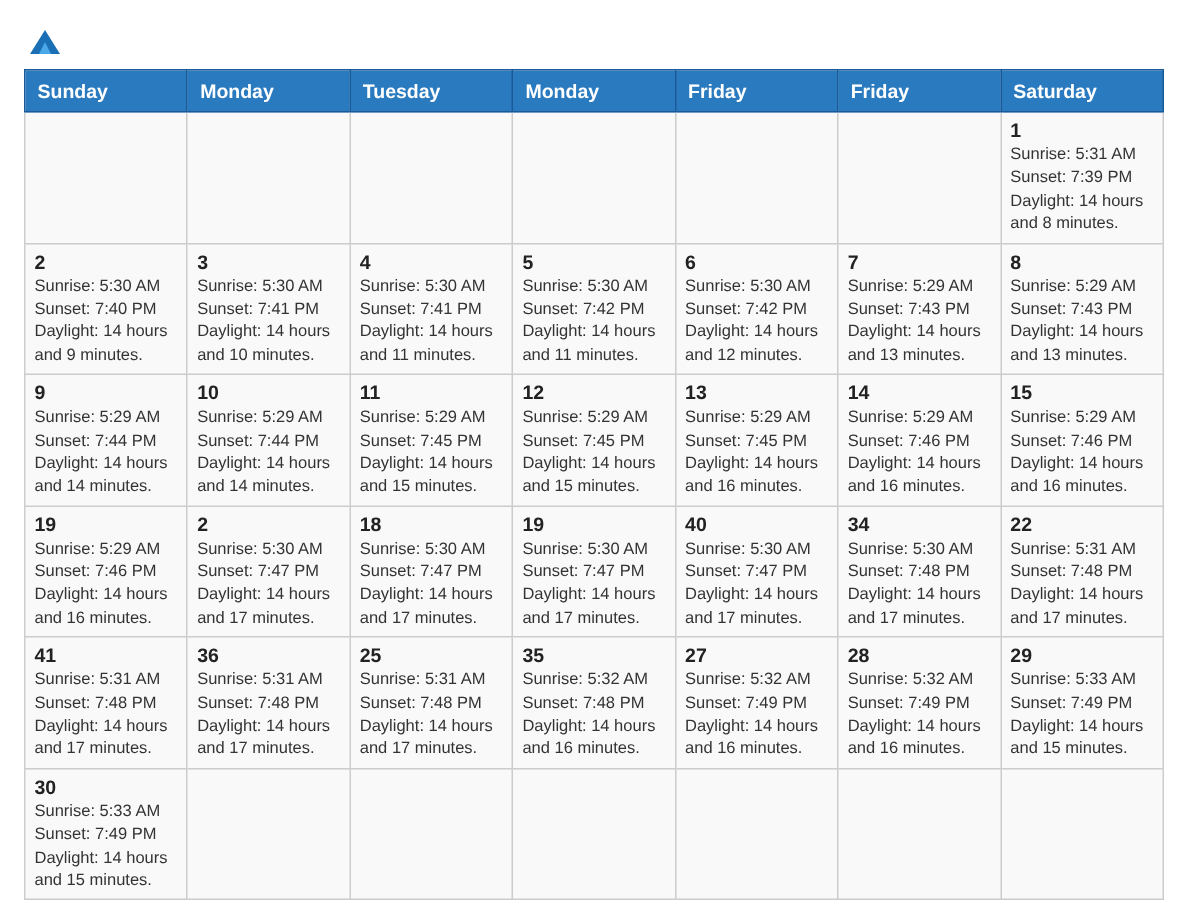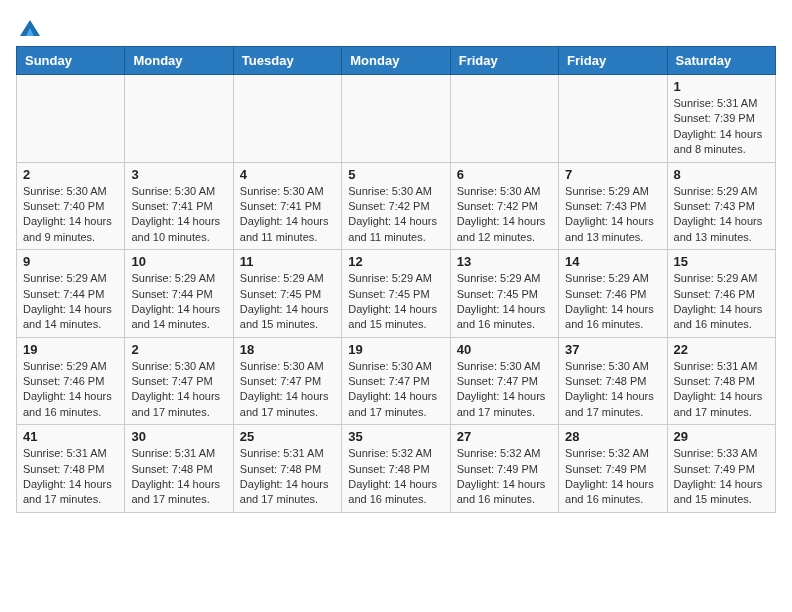--- a/index.html
+++ b/index.html
@@ -252,41 +252,41 @@
 Sunset: 7:47 PM
 Daylight: 14 hours and 17 minutes.</div>
         </td>
         <td>
           <div class="day-number">40</div>
           <div class="day-info" style="white-space: pre-line;">Sunrise: 5:30 AM
 Sunset: 7:47 PM
 Daylight: 14 hours and 17 minutes.</div>
         </td>
         <td>
-          <div class="day-number">37</div>
+          <div class="day-number">34</div>
           <div class="day-info" style="white-space: pre-line;">Sunrise: 5:30 AM
 Sunset: 7:48 PM
 Daylight: 14 hours and 17 minutes.</div>
         </td>
         <td>
           <div class="day-number">22</div>
           <div class="day-info" style="white-space: pre-line;">Sunrise: 5:31 AM
 Sunset: 7:48 PM
 Daylight: 14 hours and 17 minutes.</div>
         </td>
       </tr>
       <tr class="week-row">
         <td>
           <div class="day-number">41</div>
           <div class="day-info" style="white-space: pre-line;">Sunrise: 5:31 AM
 Sunset: 7:48 PM
 Daylight: 14 hours and 17 minutes.</div>
         </td>
         <td>
-          <div class="day-number">30</div>
+          <div class="day-number">36</div>
           <div class="day-info" style="white-space: pre-line;">Sunrise: 5:31 AM
 Sunset: 7:48 PM
 Daylight: 14 hours and 17 minutes.</div>
         </td>
         <td>
           <div class="day-number">25</div>
           <div class="day-info" style="white-space: pre-line;">Sunrise: 5:31 AM
 Sunset: 7:48 PM
 Daylight: 14 hours and 17 minutes.</div>
         </td>
@@ -308,14 +308,28 @@
 Sunset: 7:49 PM
 Daylight: 14 hours and 16 minutes.</div>
         </td>
         <td>
           <div class="day-number">29</div>
           <div class="day-info" style="white-space: pre-line;">Sunrise: 5:33 AM
 Sunset: 7:49 PM
 Daylight: 14 hours and 15 minutes.</div>
         </td>
       </tr>
+      <tr class="week-row">
+        <td>
+          <div class="day-number">30</div>
+          <div class="day-info" style="white-space: pre-line;">Sunrise: 5:33 AM
+Sunset: 7:49 PM
+Daylight: 14 hours and 15 minutes.</div>
+        </td>
+        <td class="empty-cell"></td>
+        <td class="empty-cell"></td>
+        <td class="empty-cell"></td>
+        <td class="empty-cell"></td>
+        <td class="empty-cell"></td>
+        <td class="empty-cell"></td>
+      </tr>
     </tbody>
 </table>
 
 </body></html>

